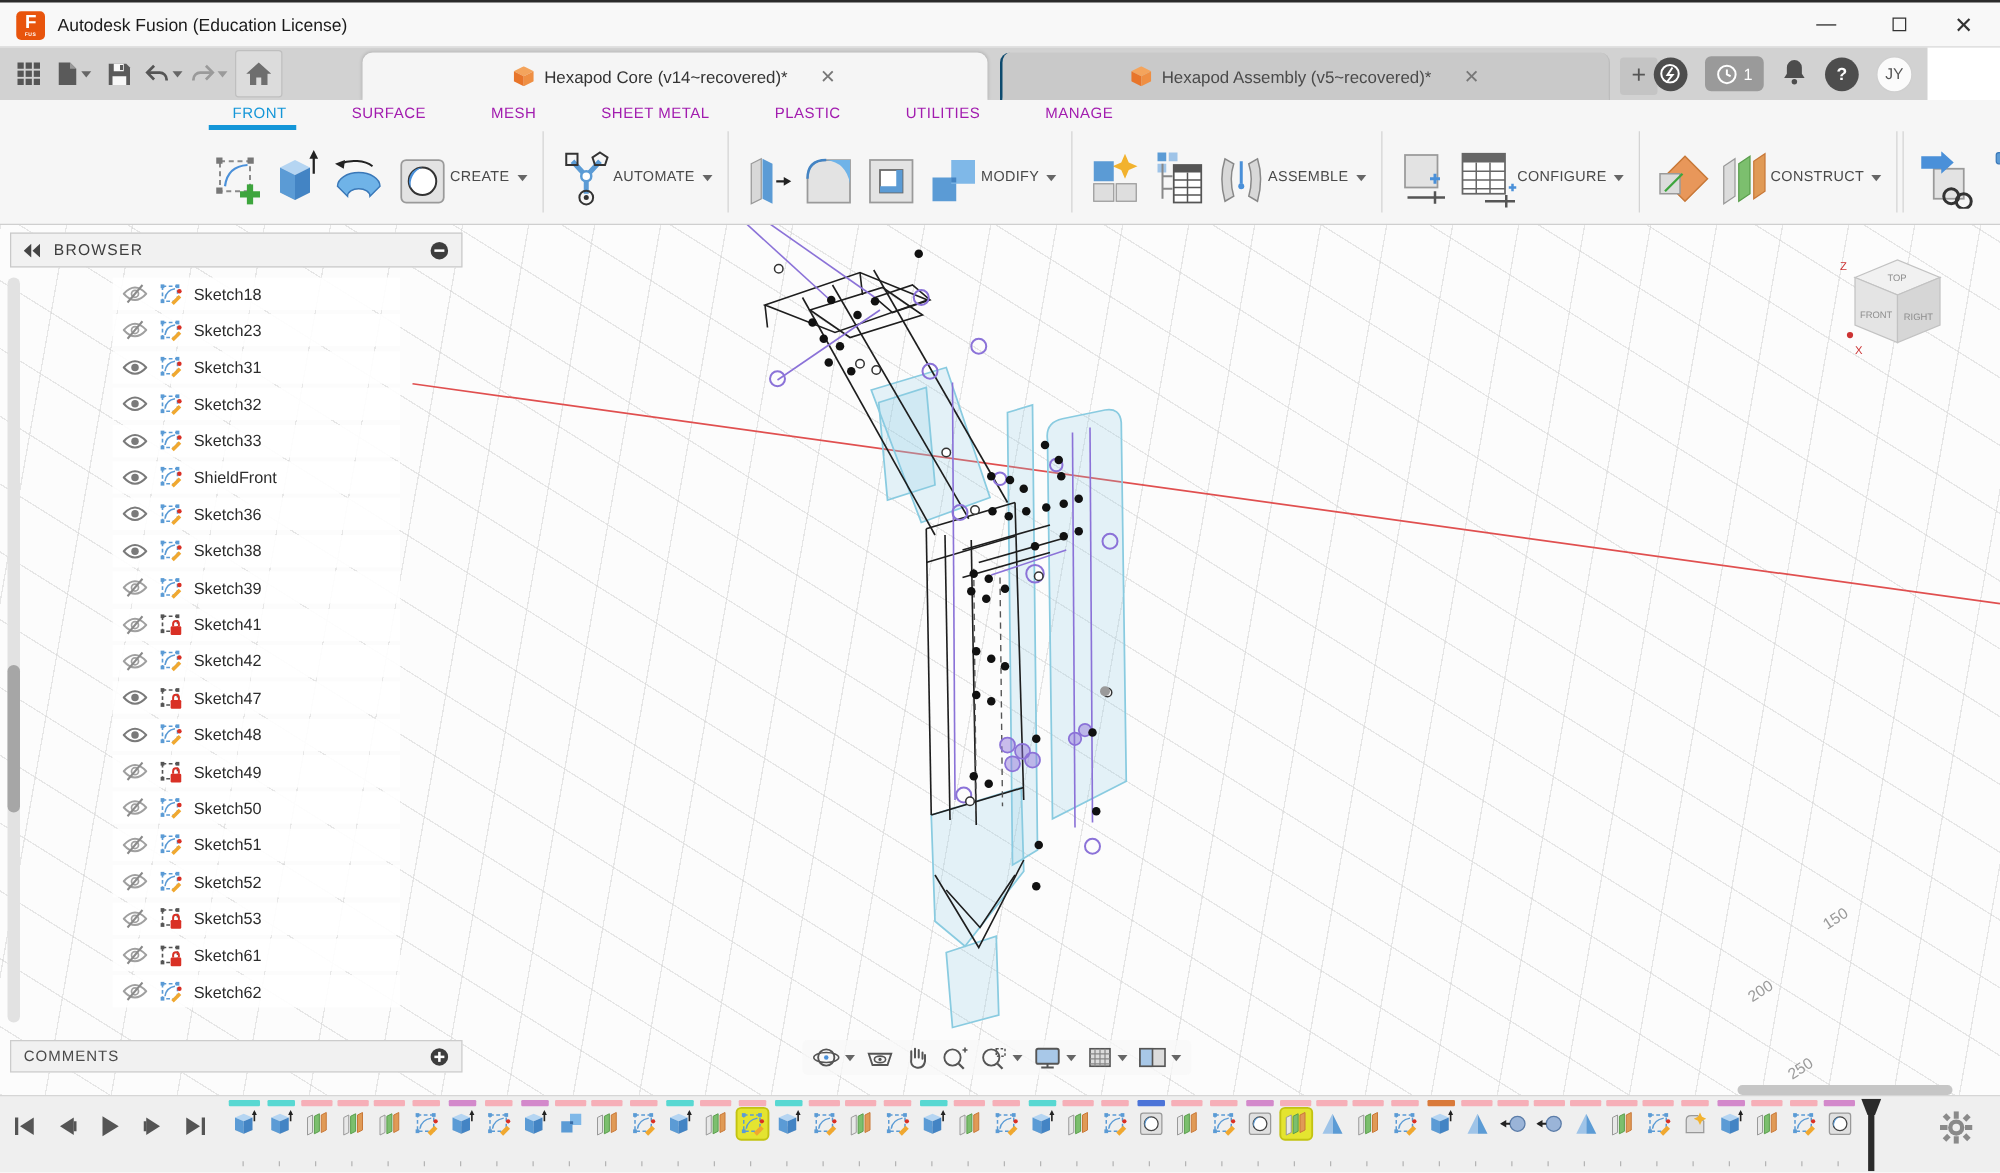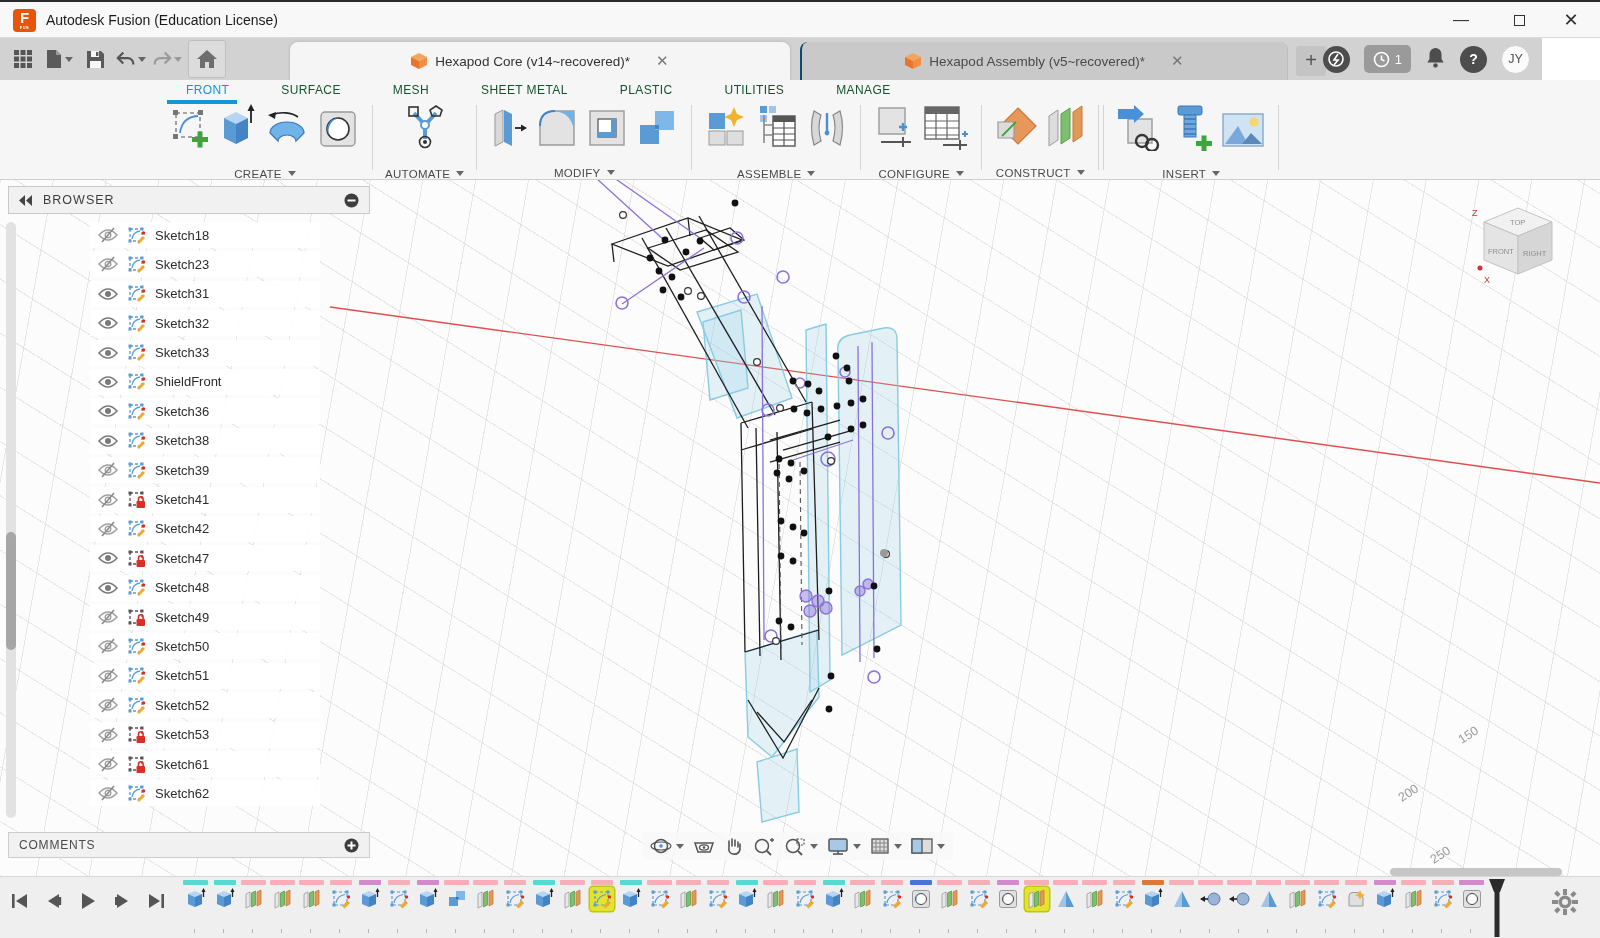--- a/index.html
+++ b/index.html
@@ -42,28 +42,28 @@
     display:flex; align-items:center; justify-content:center; font-size:14px; font-weight:bold; }
   .job-badge { height:28px; border-radius:5px; background:#9a9a9a; display:flex; align-items:center;
     gap:5px; padding:0 9px; color:#fff; font-size:13px; }
   .avatar { width:29px; height:29px; border-radius:50%; background:#fbfbfb; border:1px solid #cfcfcf;
     color:#555; font-size:12.5px; display:flex; align-items:center; justify-content:center; }
 
   
   .ribbon { position:absolute; left:0; top:80px; width:1600px; height:100px; background:#f6f6f6;
     border-bottom:1px solid #cfcfcf; }
   .rtabs { position:absolute; left:160px; top:0; height:21px; display:flex; gap:0; }
-  .rtab { padding:3px 26px; font-size:12px; letter-spacing:.4px; color:#14532d; }
+  .rtab { padding:3px 26px; font-size:12px; letter-spacing:.4px; color:#a21caf; }
   .rtab.active { color:#1496d8; }
   .rtab-underline { position:absolute; left:167px; top:20px; width:70px; height:4px; background:#1496d8; }
   .design-btn { position:absolute; left:14px; top:17px; width:132px; height:56px; background:#fdfdfd;
     border:1px solid #c2c2c2; border-radius:6px; display:flex; align-items:center; justify-content:center;
     gap:8px; font-size:13px; color:#333; letter-spacing:.4px; }
   .rgroups { position:absolute; left:160px; top:22px; height:76px; display:flex; align-items:stretch; }
-  .rgroup { display:flex; flex-direction:column; align-items:center; justify-content:center; padding:0 10px;gap:13px; }
+  .rgroup { display:flex; align-items:center; justify-content:center; padding:0 10px; }
   .rgroup .icons { display:flex; align-items:flex-end; gap:6px; height:52px; margin-top:2px; }
   .rgroup .glabel { margin-top:4px; font-size:11.5px; color:#4a4a4a; letter-spacing:.3px;
     display:flex; align-items:center; gap:4px; }
   .rdiv { width:1px; background:#d4d4d4; margin:3px 2px 8px 2px; }
   .ric { display:block; }
 
   
   .canvas { position:absolute; left:0; top:180px; width:1600px; height:696px; background:
     repeating-linear-gradient(100deg, rgba(212,212,212,.55) 0 1px, transparent 1px 52px),
     repeating-linear-gradient(32deg, rgba(212,212,212,.55) 0 1px, transparent 1px 46px),

